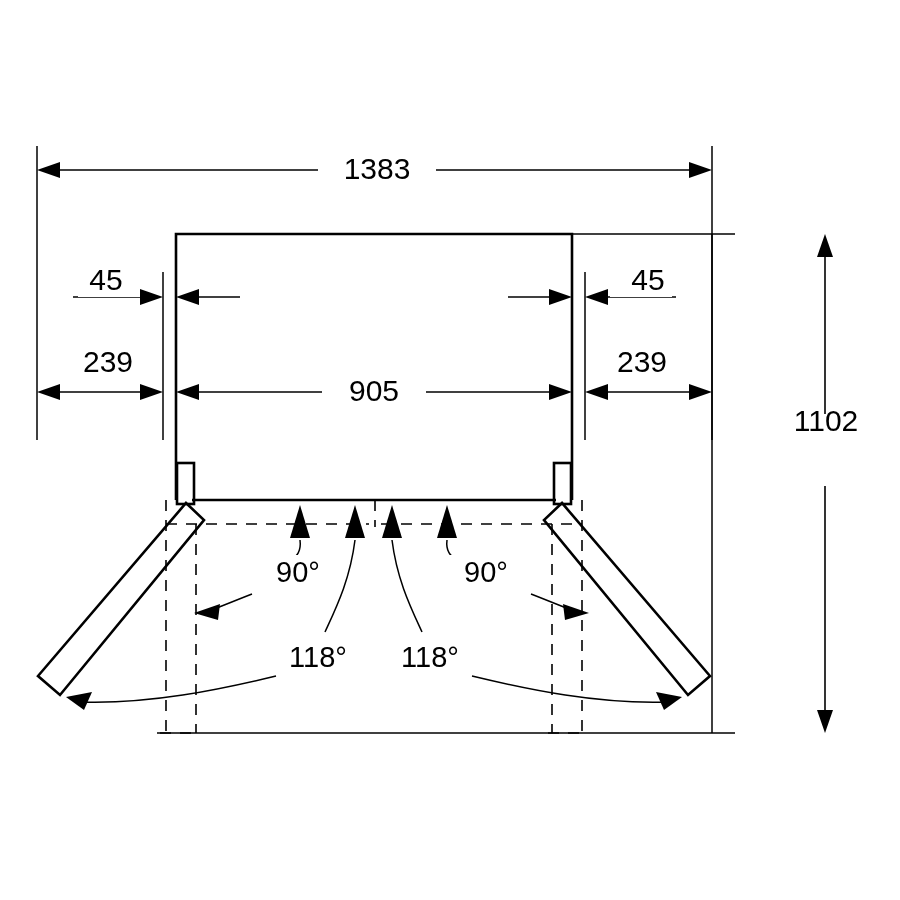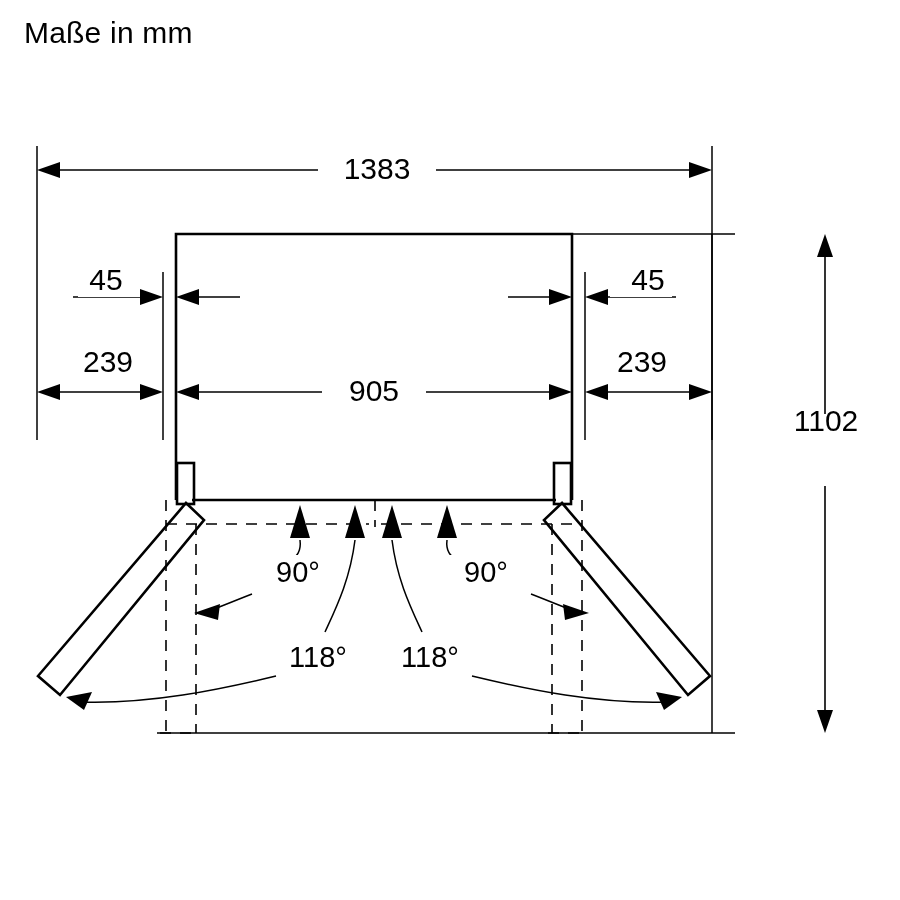--- a/index.html
+++ b/index.html
@@ -95,21 +95,20 @@
   .whitebg {
     fill: #ffffff;
     stroke: none;
   }
 </style>
 </head>
 <body>
 
 <div id="drawing-root">
 
-  <div class="title-text">Maße in mm</div>
 
   <svg class="plan" viewBox="0 0 900 900" xmlns="http://www.w3.org/2000/svg">
 
     <defs>
       
     </defs>
 
     <g>
 
       <line class="hair" x1="37" y1="146" x2="37" y2="440"></line>

